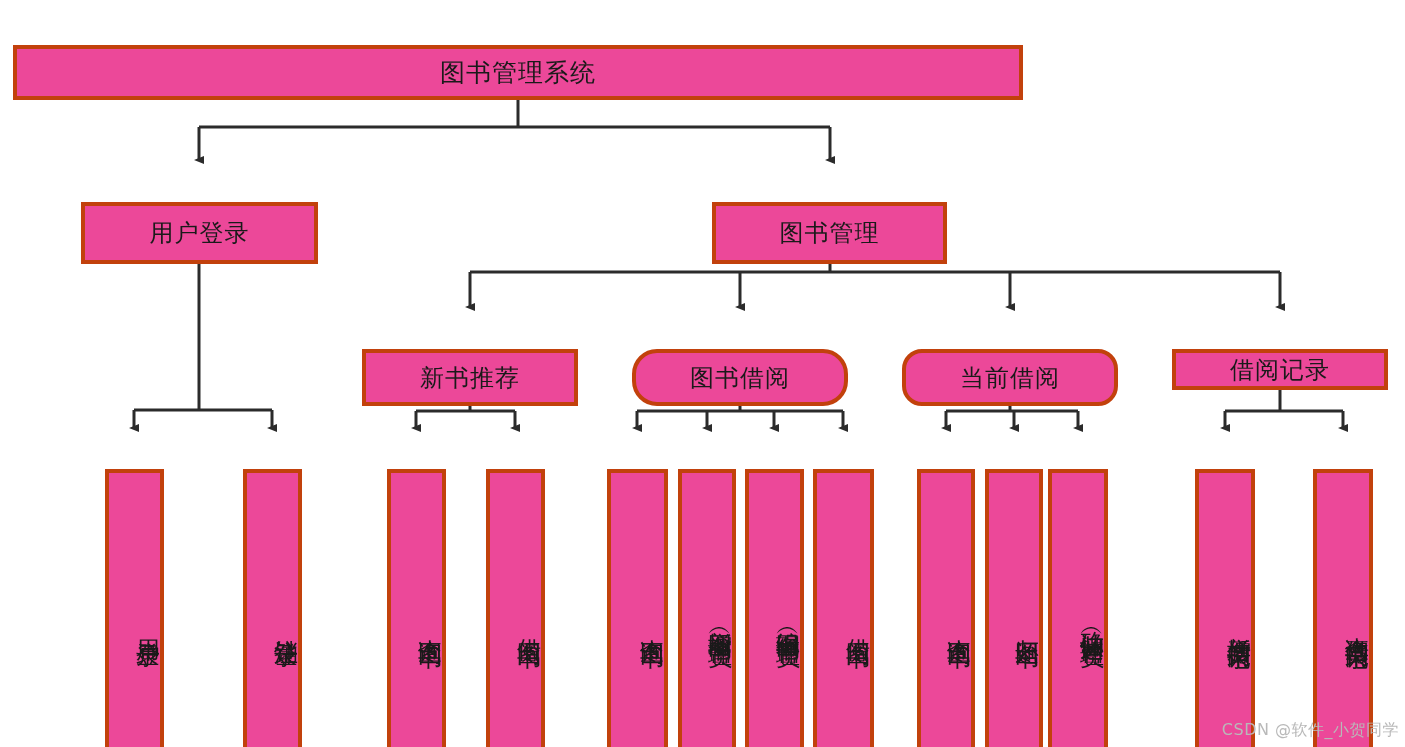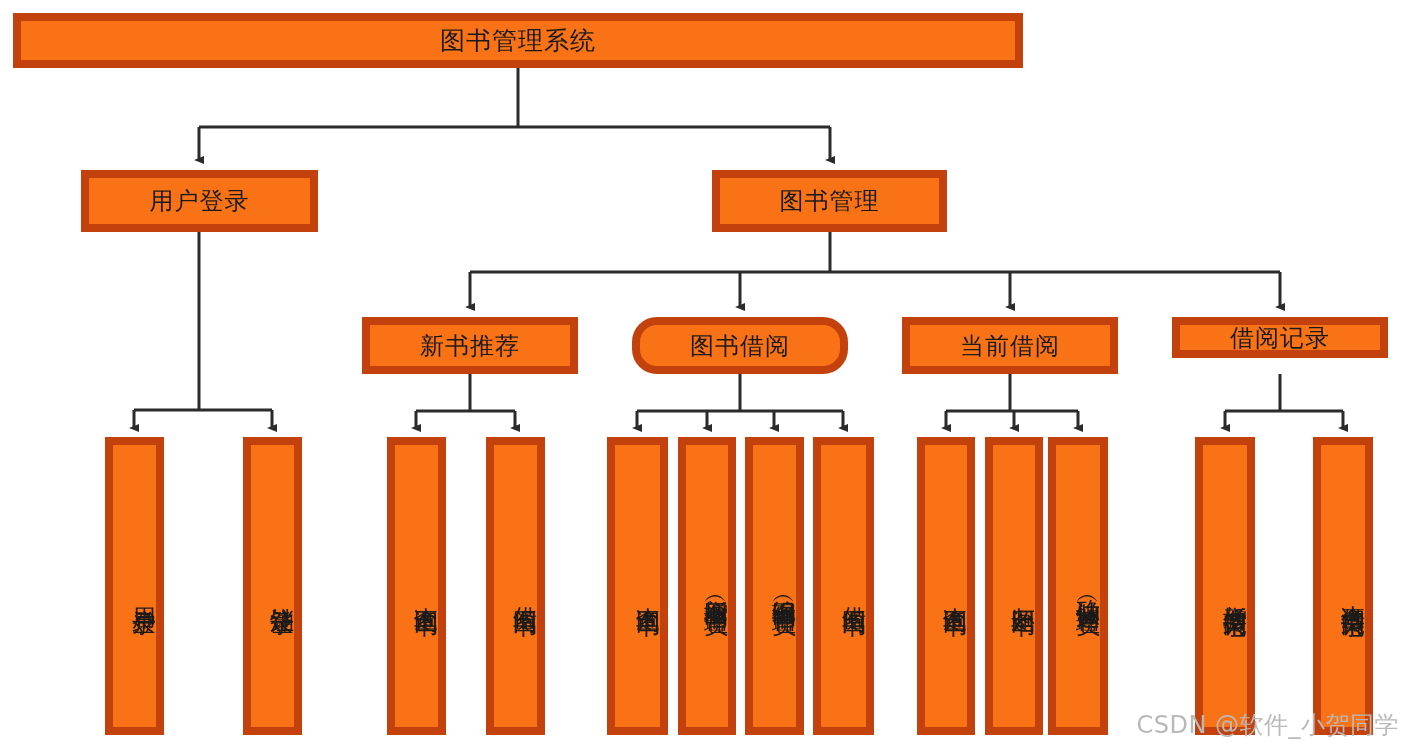--- a/index.html
+++ b/index.html
@@ -13,26 +13,27 @@
   #canvas {
     position: relative;
     width: 1405px;
     height: 747px;
     background: #ffffff;
     overflow: hidden;
   }
   .node {
     position: absolute;
     box-sizing: border-box;
-    border: 8px solid #c2410c;
-    background: #f97316;
+    border: 4px solid #c2410c;
+    background: #ec4899;
     display: flex;
     align-items: center;
     justify-content: center;
     color: #1a1a1a;
+    margin-top: 32px;
   }
   .node.root {
     font-size: 25px;
     letter-spacing: 1px;
   }
   .node.level2 {
     font-size: 24px;
     letter-spacing: 1px;
   }
   .node.leaf {
@@ -58,21 +59,21 @@
     left: 0;
     top: 0;
     width: 1405px;
     height: 747px;
     pointer-events: none;
   }
   .watermark {
     position: absolute;
     right: 6px;
     bottom: 6px;
-    font-size: 24px;
+    font-size: 16px;
     color: #b9b9b9;
     letter-spacing: 0.5px;
     white-space: nowrap;
   }
 </style>
 </head>
 <body>
 
 <div id="canvas">
 
@@ -136,21 +137,21 @@
   <div class="node level2" style="left:712px; top:170px; width:235px; height:62px;">
     <span>图书管理</span>
   </div>
 
   <div class="node level2" style="left:362px; top:317px; width:216px; height:57px;text-align:center;">
     <span>新书推荐</span>
   </div>
   <div class="node level2" style="left:632px; top:317px; width:216px; height:57px;border-radius:25px;">
     <span>图书借阅</span>
   </div>
-  <div class="node level2" style="left:902px; top:317px; width:216px; height:57px;">
+  <div class="node level2" style="left:902px; top:317px; width:216px; height:57px;border-radius:20px;">
     <span>当前借阅</span>
   </div>
   <div class="node level2" style="left:1172px; top:317px; width:216px; height:41px;">
     <span>借阅记录</span>
   </div>
 
   <div class="node leaf" style="left:105px; top:437px; width:59px; height:298px;">
     <span class="leaf-text">用户登录</span>
   </div>
   <div class="node leaf" style="left:243px; top:437px; width:59px; height:298px;">

